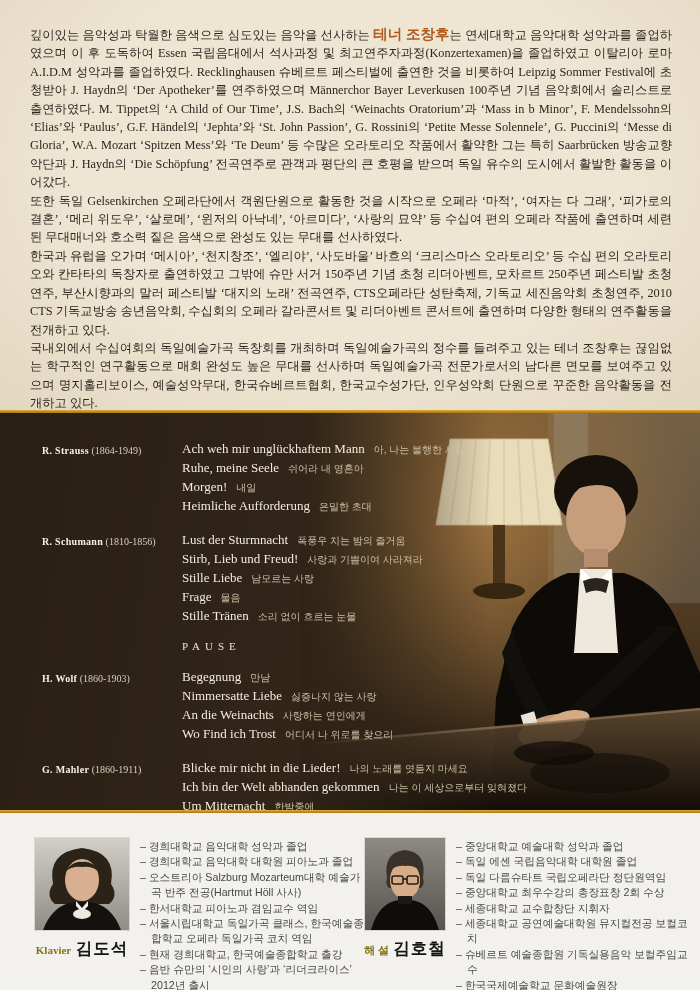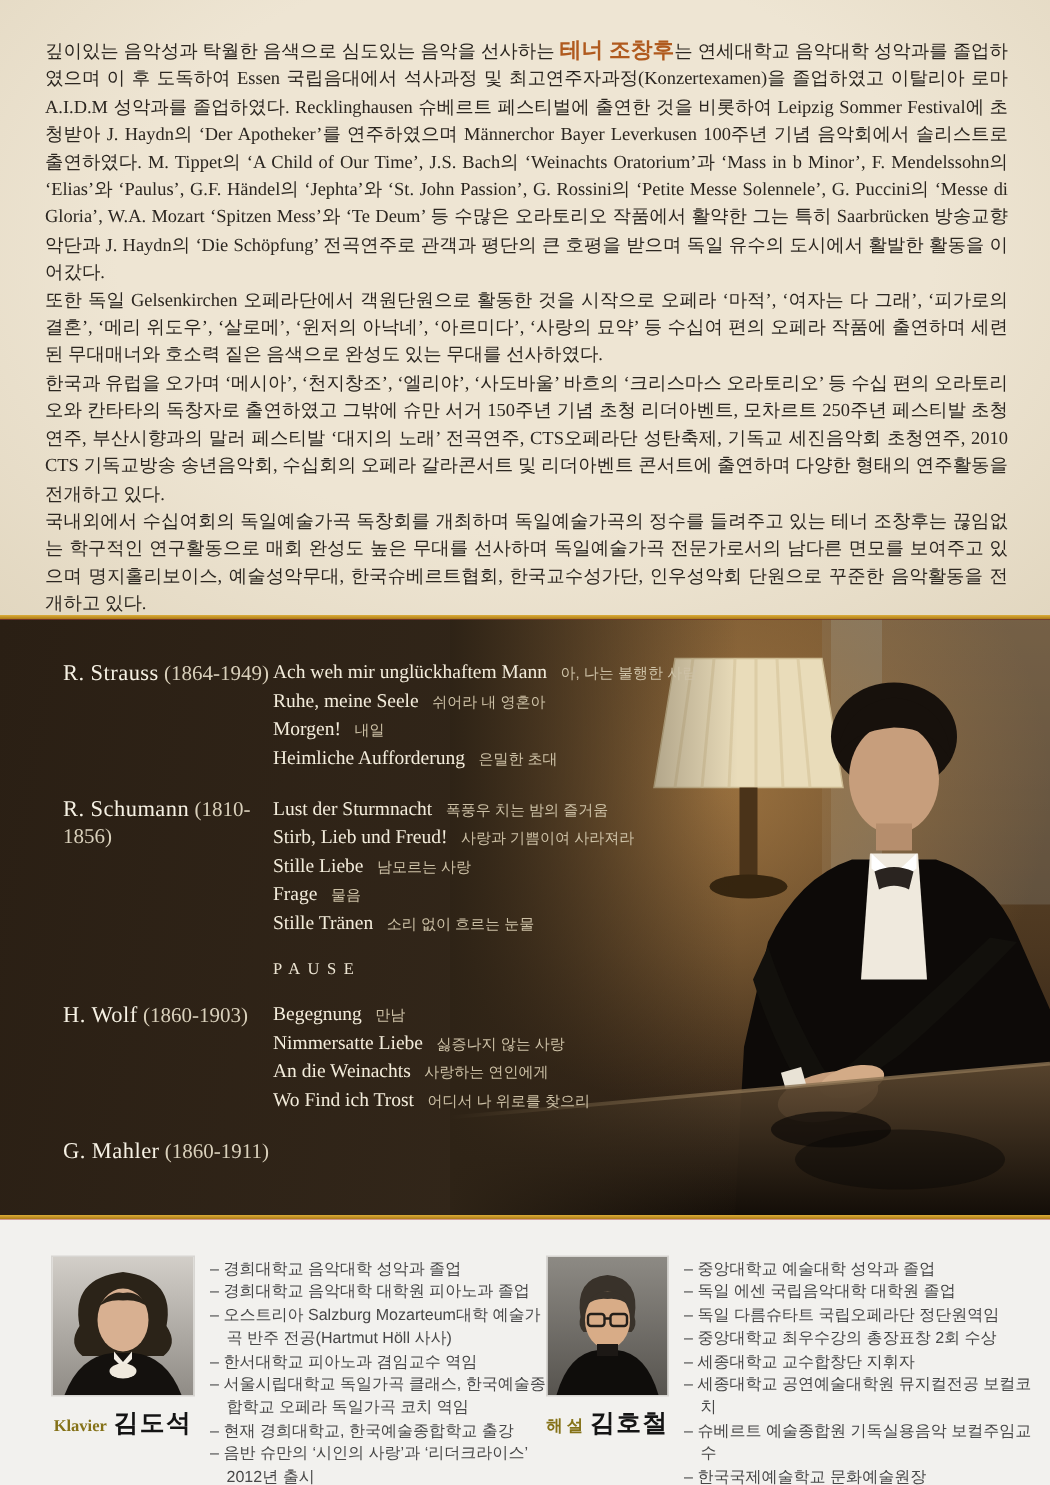--- a/index.html
+++ b/index.html
@@ -19,22 +19,22 @@
   
   .program{position:relative;height:397px;overflow:hidden;
            background:linear-gradient(100deg,#2a1f14 0%,#33271a 55%,#3e2e1e 100%);}
   .photo-wrap{position:absolute;top:0;right:0;width:400px;height:397px;}
   .photo-wrap svg{display:block;}
   .photo-wrap::after{content:"";position:absolute;inset:0;
            background:linear-gradient(90deg,#2e2316 0%,rgba(46,35,22,0) 48%);}
   .program-list{position:relative;z-index:2;padding:26px 0 0 42px;}
   .set-row{display:flex;margin-bottom:15px;}
   .composer{width:140px;font-family:"Liberation Serif",serif;color:#f6f1e4;padding-top:1px;}
-  .cname{font-size:15px;font-weight:normal;letter-spacing:.3px;}
-  .cdates{font-size:14px;color:#d9d0bb;}
+  .cname{font-size:10px;font-weight:bold;letter-spacing:.3px;}
+  .cdates{font-size:10px;color:#d9d0bb;}
   .songs{flex:1;}
   .song{line-height:17px;white-space:nowrap;}
   .de{font-family:"Liberation Serif",serif;font-size:13px;color:#f3ecdb;}
   .ko{font-size:10px;color:#cdc1a6;margin-left:9px;}
   .pause-row{margin:13px 0 15px 140px;font-family:Liberation Serif, serif;
              font-size:11px;letter-spacing:5px;color:#ece4d2;}
 
   
   .footer{height:177px;background:#f2f1ee;box-sizing:border-box;
           display:flex;padding:24px 6px 0 34px;}
@@ -139,20 +139,25 @@
           <div class="composer"><span class="cname">H. Wolf</span><span class="cdates"> (1860-1903)</span></div>
           <div class="songs">
             <div class="song"><span class="de">Begegnung</span><span class="ko">만남</span></div>
             <div class="song"><span class="de">Nimmersatte Liebe</span><span class="ko">싫증나지 않는 사랑</span></div>
             <div class="song"><span class="de">An die Weinachts</span><span class="ko">사랑하는 연인에게</span></div>
             <div class="song"><span class="de">Wo Find ich Trost</span><span class="ko">어디서 나 위로를 찾으리</span></div>
           </div>
         </div>
         <div class="set-row">
           <div class="composer"><span class="cname">G. Mahler</span><span class="cdates"> (1860-1911)</span></div>
+          <div class="songs">
+            <div class="song"><span class="de">Blicke mir nicht in die Lieder!</span><span class="ko">나의 노래를 엿듣지 마세요</span></div>
+            <div class="song"><span class="de">Ich bin der Welt abhanden gekommen</span><span class="ko">나는 이 세상으로부터 잊혀졌다</span></div>
+            <div class="song"><span class="de">Um Mitternacht</span><span class="ko">한밤중에</span></div>
+          </div>
         </div>
       </div>
   </section>
 
   <div class="gold-line"></div>
 
   <section class="footer">
 
     <div class="profile profile-left">
       <div class="pcol">

